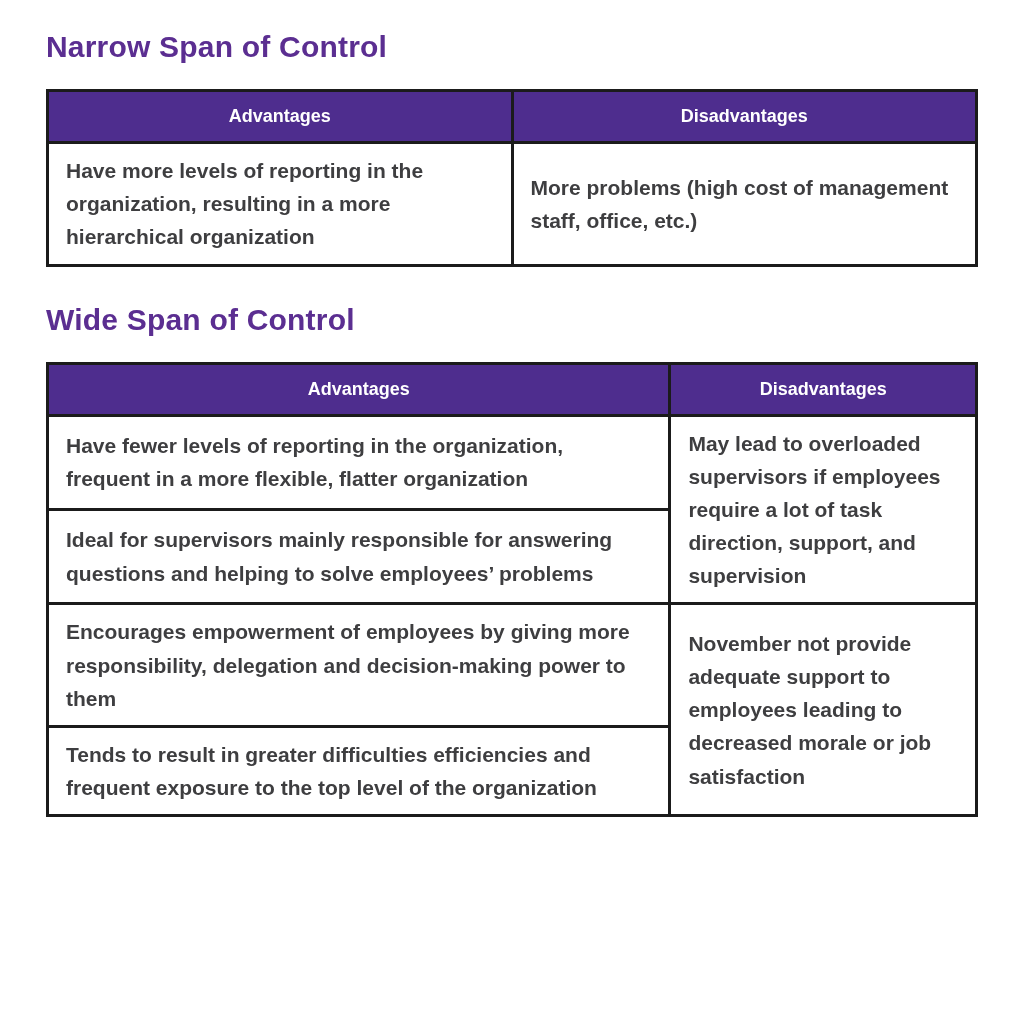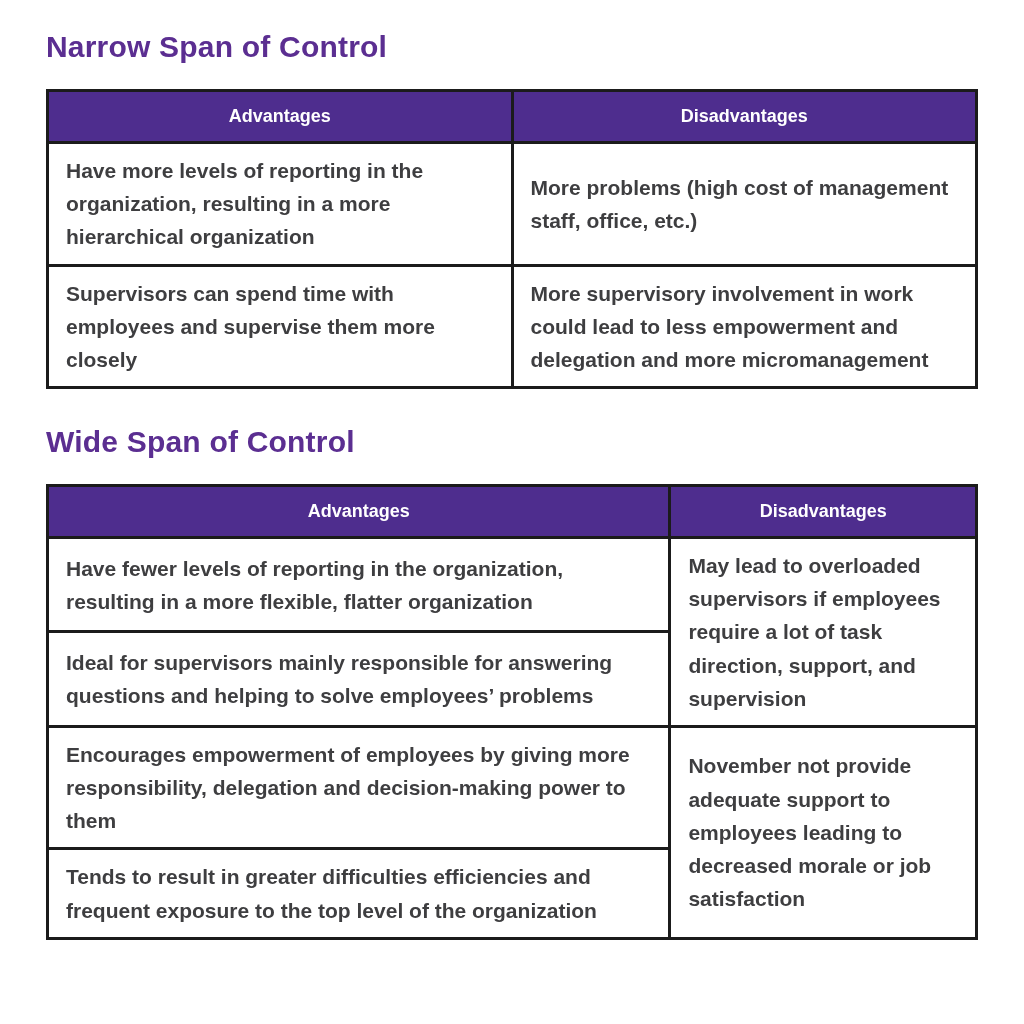--- a/index.html
+++ b/index.html
@@ -86,43 +86,39 @@
       <tr>
         <th>Advantages</th>
         <th>Disadvantages</th>
       </tr>
     </thead>
     <tbody>
       <tr>
         <td>Have more levels of reporting in the organization, resulting in a more hierarchical organization</td>
         <td>More problems (high cost of management staff, office, etc.)</td>
       </tr>
-      <tr>
-        <td>Supervisors can spend time with employees and supervise them more closely</td>
-        <td>More supervisory involvement in work could lead to less empowerment and delegation and more micromanagement</td>
-      </tr>
     </tbody>
   </table>
 
   <div class="section-title second">Wide Span of Control</div>
 
   <table class="soc-table" id="wide-table">
     <colgroup>
         <col class="c-adv">
         <col class="c-dis">
       </colgroup>
     <thead>
       <tr>
         <th>Advantages</th>
         <th>Disadvantages</th>
       </tr>
     </thead>
     <tbody>
       <tr>
-        <td>Have fewer levels of reporting in the organization, resulting in a more flexible, flatter organization</td>
+        <td>Have fewer levels of reporting in the organization, frequent in a more flexible, flatter organization</td>
         <td rowspan="2">May lead to overloaded supervisors if employees require a lot of task direction, support, and supervision</td>
       </tr>
       <tr>
         <td>Ideal for supervisors mainly responsible for answering questions and helping to solve employees’ problems</td>
       </tr>
       <tr>
         <td>Encourages empowerment of employees by giving more responsibility, delegation and decision-making power to them</td>
         <td rowspan="2">November not provide adequate support to employees leading to decreased morale or job satisfaction</td>
       </tr>
       <tr>

